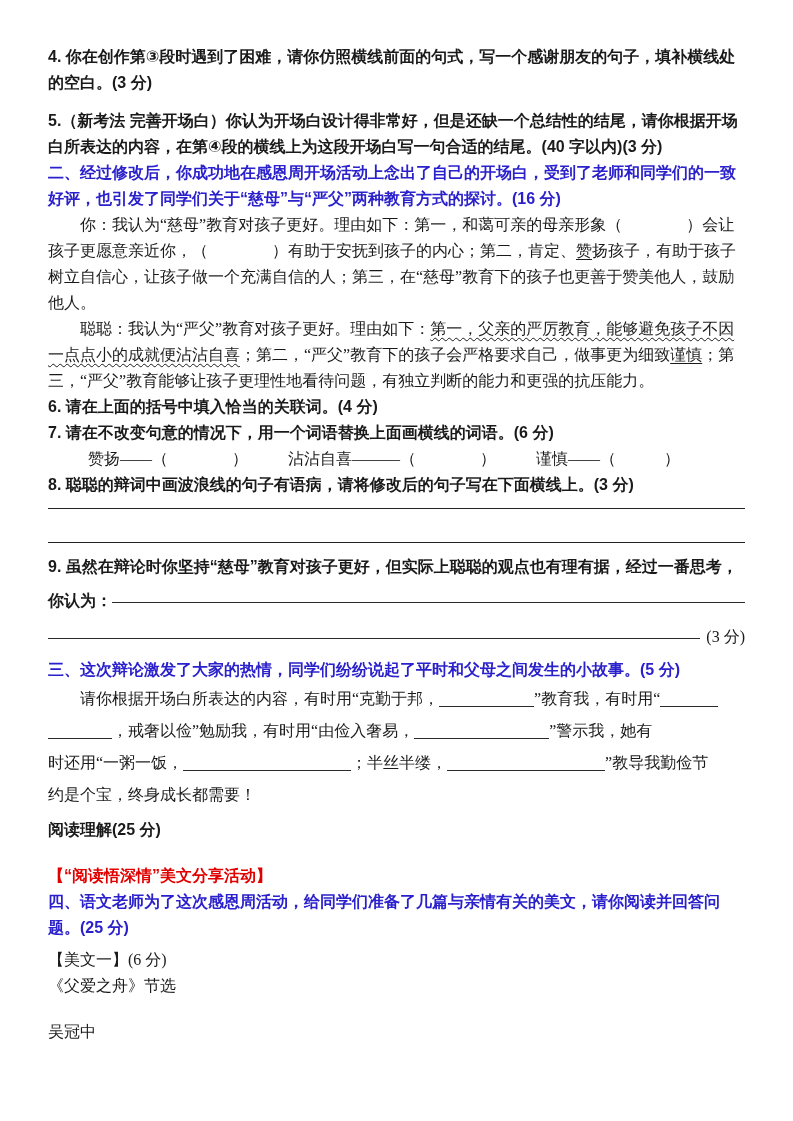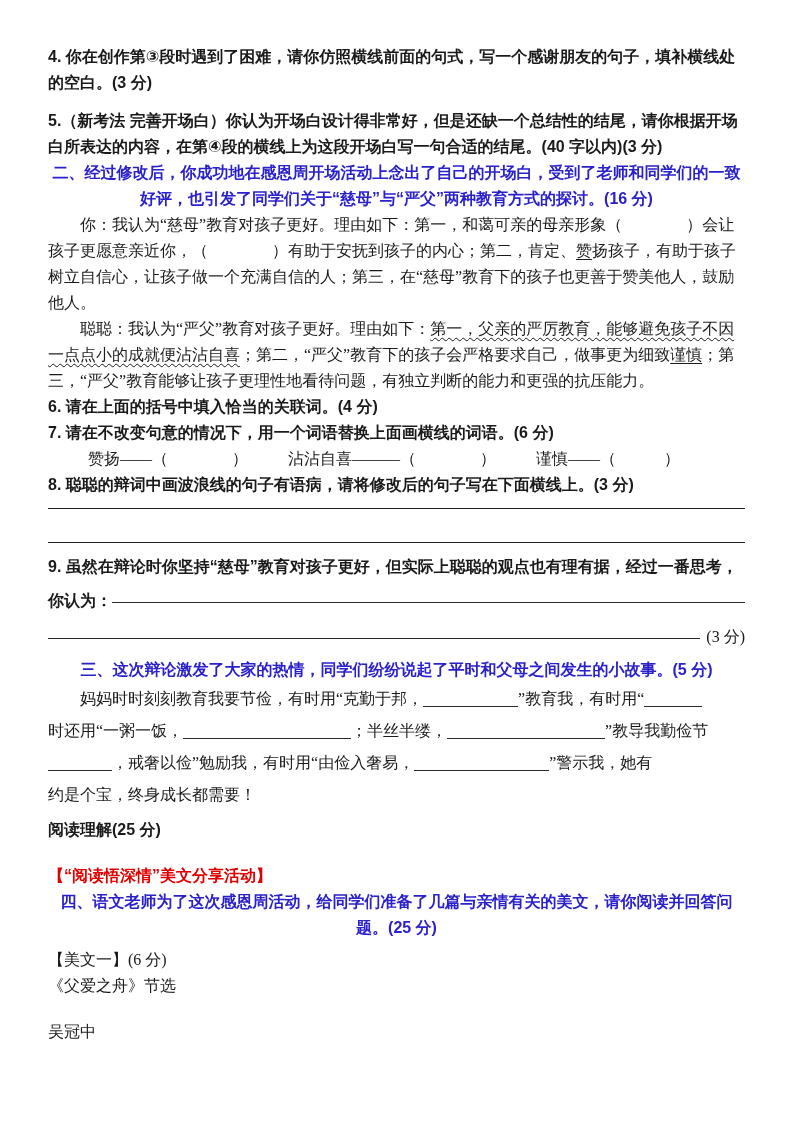--- a/index.html
+++ b/index.html
@@ -2,21 +2,21 @@
 <html><head>
 <meta charset="utf-8">
 <style>
   html,body{margin:0;padding:0;background:#ffffff;}
   body{width:793px;height:1121px;overflow:hidden;color:#1a1a1a;
        font-family:"Liberation Serif","DejaVu Serif",serif;}
   .page{padding:44px 48px 0 48px;width:697px;font-size:16px;line-height:26px;}
   p{margin:0;}
   
   .q{font-family:"Liberation Sans","DejaVu Sans",sans-serif;font-weight:bold;}
-  .blue{color:#2b21cc;text-align:center;}
+  .blue{color:#2b21cc;}
   .red{color:#e10000;}
   .center{text-align:left;}
   .indent{text-indent:2em;}
   .mb12{margin-bottom:12px;}
   .mt10{margin-top:0;}
   .mt6{margin-top:6px;}
   .mt4{margin-top:20px;}
   
   .u{text-decoration:underline;text-underline-offset:3px;text-decoration-thickness:1px;}
   .wavy{text-decoration:underline;text-decoration-style:wavy;text-underline-offset:3px;text-decoration-thickness:1px;}
@@ -81,23 +81,23 @@
     <div class="row">
       <span class="blank grow"></span>
       <span class="score">(3 分)</span>
     </div>
   </div>
 
   <p class="q blue">三、这次辩论激发了大家的热情，同学们纷纷说起了平时和父母之间发生的小故事。(5 分)</p>
 
 
   <div class="fill">
-    <div class="fline indent2"><span>妈妈时时刻刻教育我要节俭，有时用“克勤于邦，</span><span class="blank w95"></span><span>”教育我，有时用“</span><span class="blank w58"></span></div>
+    <div class="fline indent2"><span>请你根据开场白所表达的内容，有时用“克勤于邦，</span><span class="blank w95"></span><span>”教育我，有时用“</span><span class="blank w58"></span></div>
+    <div class="fline"><span class="blank w64"></span><span>，戒奢以俭”勉励我，有时用“由俭入奢易，</span><span class="blank w135"></span><span>”警示我，她有</span></div>
     <div class="fline"><span>时还用“一粥一饭，</span><span class="blank w168"></span><span>；半丝半缕，</span><span class="blank w158"></span><span>”教导我勤俭节</span></div>
-    <div class="fline"><span class="blank w64"></span><span>，戒奢以俭”勉励我，有时用“由俭入奢易，</span><span class="blank w135"></span><span>”警示我，她有</span></div>
     <div class="fline"><span>约是个宝，终身成长都需要！</span></div>
   </div>
 
   <p class="q center mt6">阅读理解(25 分)</p>
 
   <p class="q center red mt4">【“阅读悟深情”美文分享活动】</p>
 
   <p class="q blue">四、语文老师为了这次感恩周活动，给同学们准备了几篇与亲情有关的美文，请你阅读并回答问题。(25 分)</p>
 
   <p class="mt6">【美文一】(6 分)</p>

